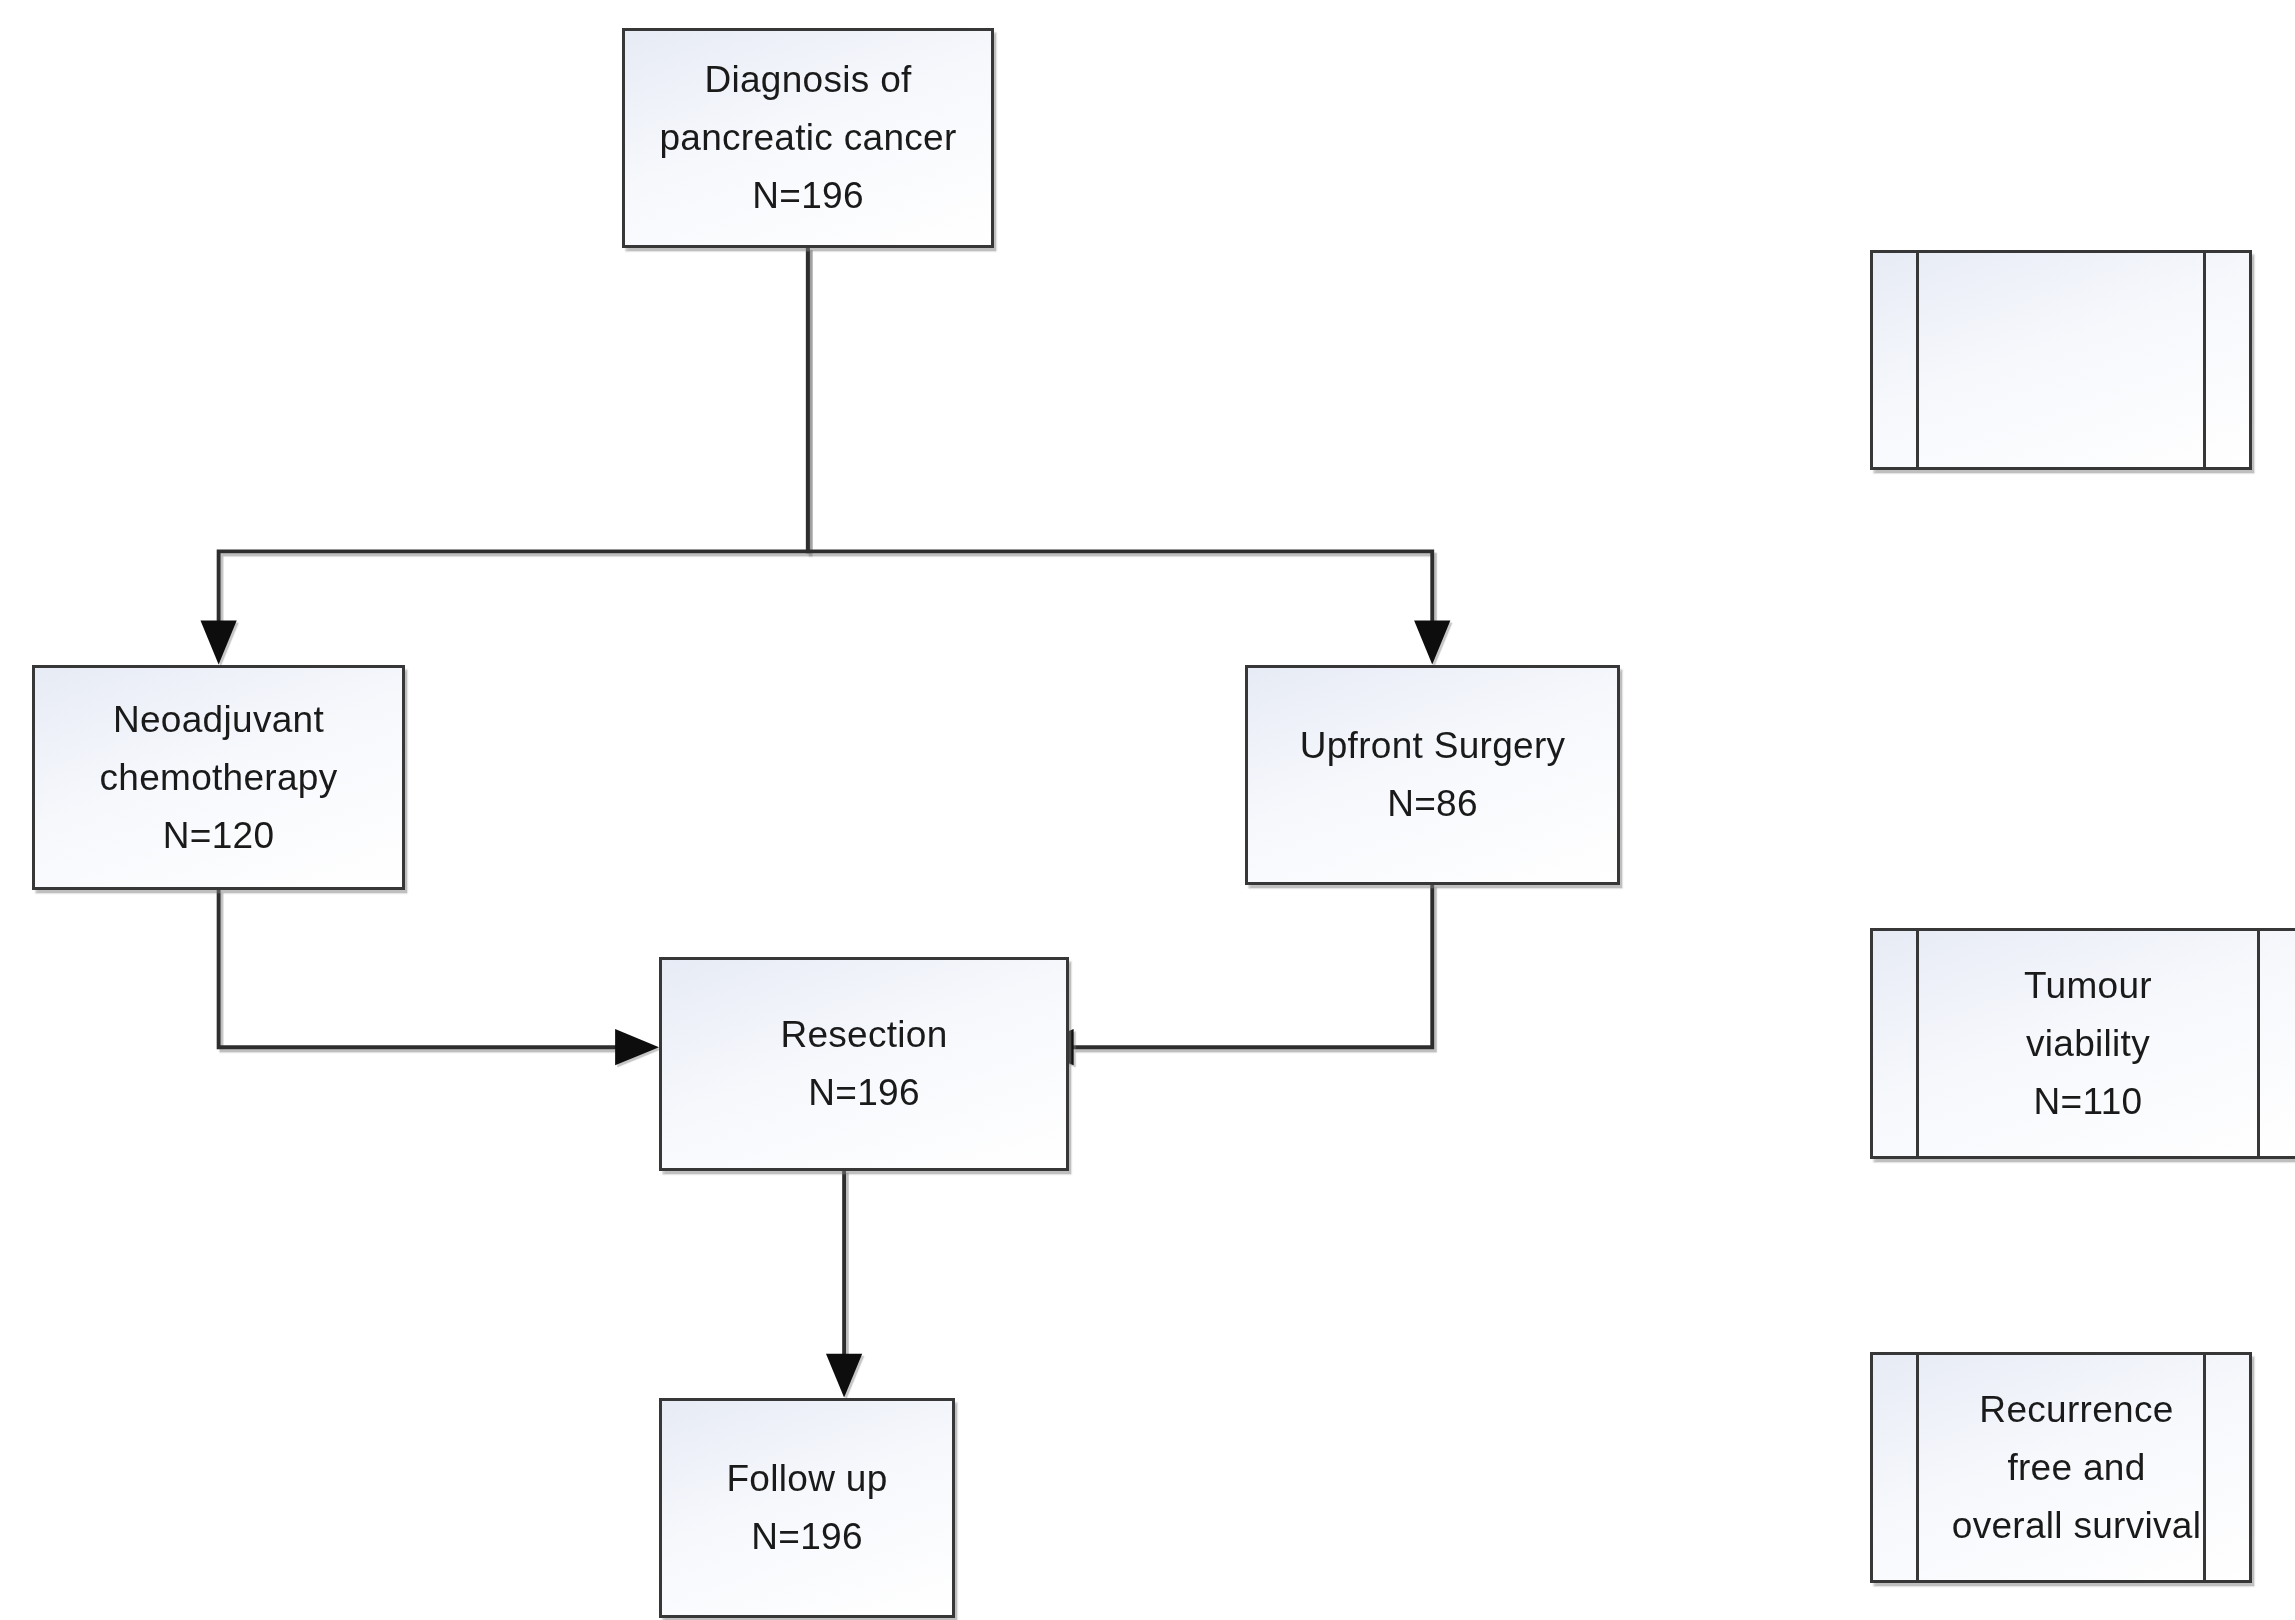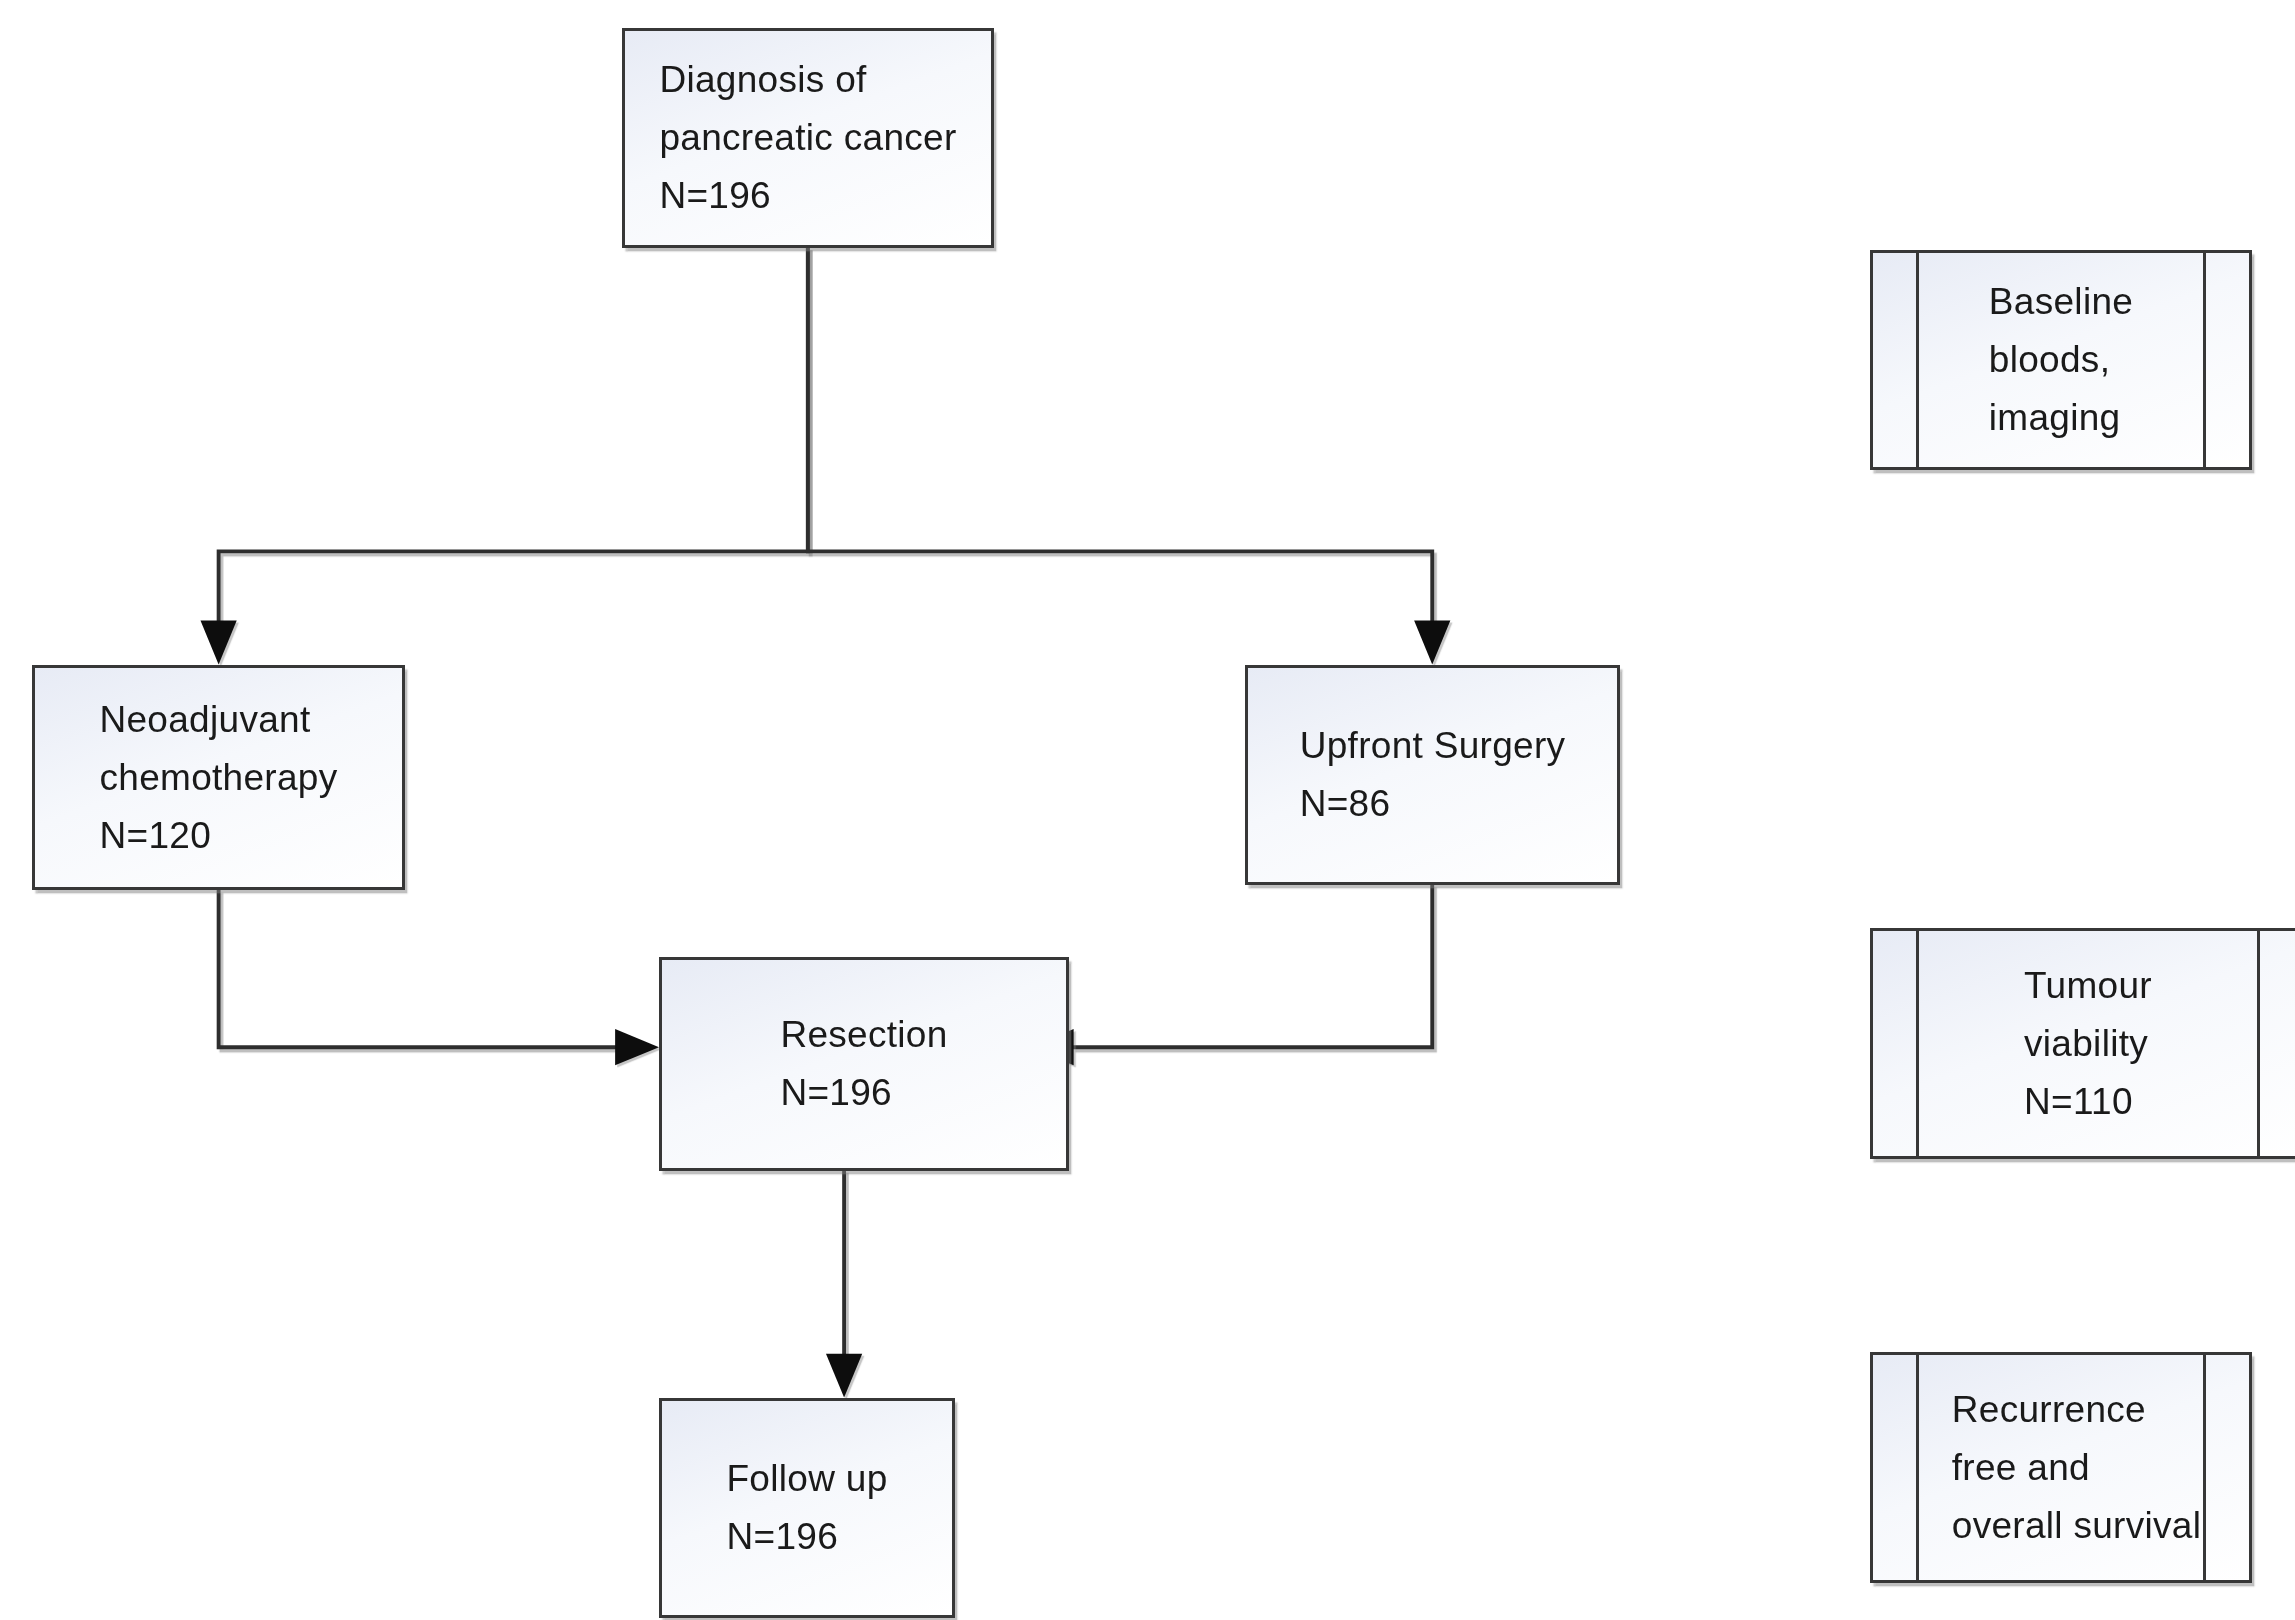--- a/index.html
+++ b/index.html
@@ -40,20 +40,21 @@
   }
   .node{
     position:absolute;
     box-sizing:border-box;
     border:3.3px solid var(--box-border);
     background:linear-gradient(160deg, var(--box-fill-top) 0%, #f6f8fc 45%, var(--box-fill-bottom) 100%);
     box-shadow:3.3px 3.8px 1.6px rgba(128,128,128,0.5);
     display:flex;
     align-items:center;
     justify-content:center;
+    text-align:center;
   }
   .node-text{
     white-space:pre-line;
     color:var(--text);
     font-size:37px;
     line-height:58px;
     letter-spacing:0.3px;
   }
   .process-bar{
     position:absolute;
@@ -110,23 +111,20 @@
   </div>
 
   <div class="node" style="left:659px;top:1398px;width:296px;height:220px;">
     <div class="node-text">Follow up
 N=196</div>
   </div>
 
   <div class="node" style="left:1870px;top:250px;width:382px;height:220px;">
     <span class="process-bar left"></span>
     <span class="process-bar right"></span>
-    <div class="node-text">Baseline
-bloods,
-imaging</div>
   </div>
 
   <div class="node" style="left:1870px;top:928px;width:436px;height:231px;">
     <span class="process-bar left"></span>
     <span class="process-bar right"></span>
     <div class="node-text">Tumour
 viability
 N=110</div>
   </div>
 

